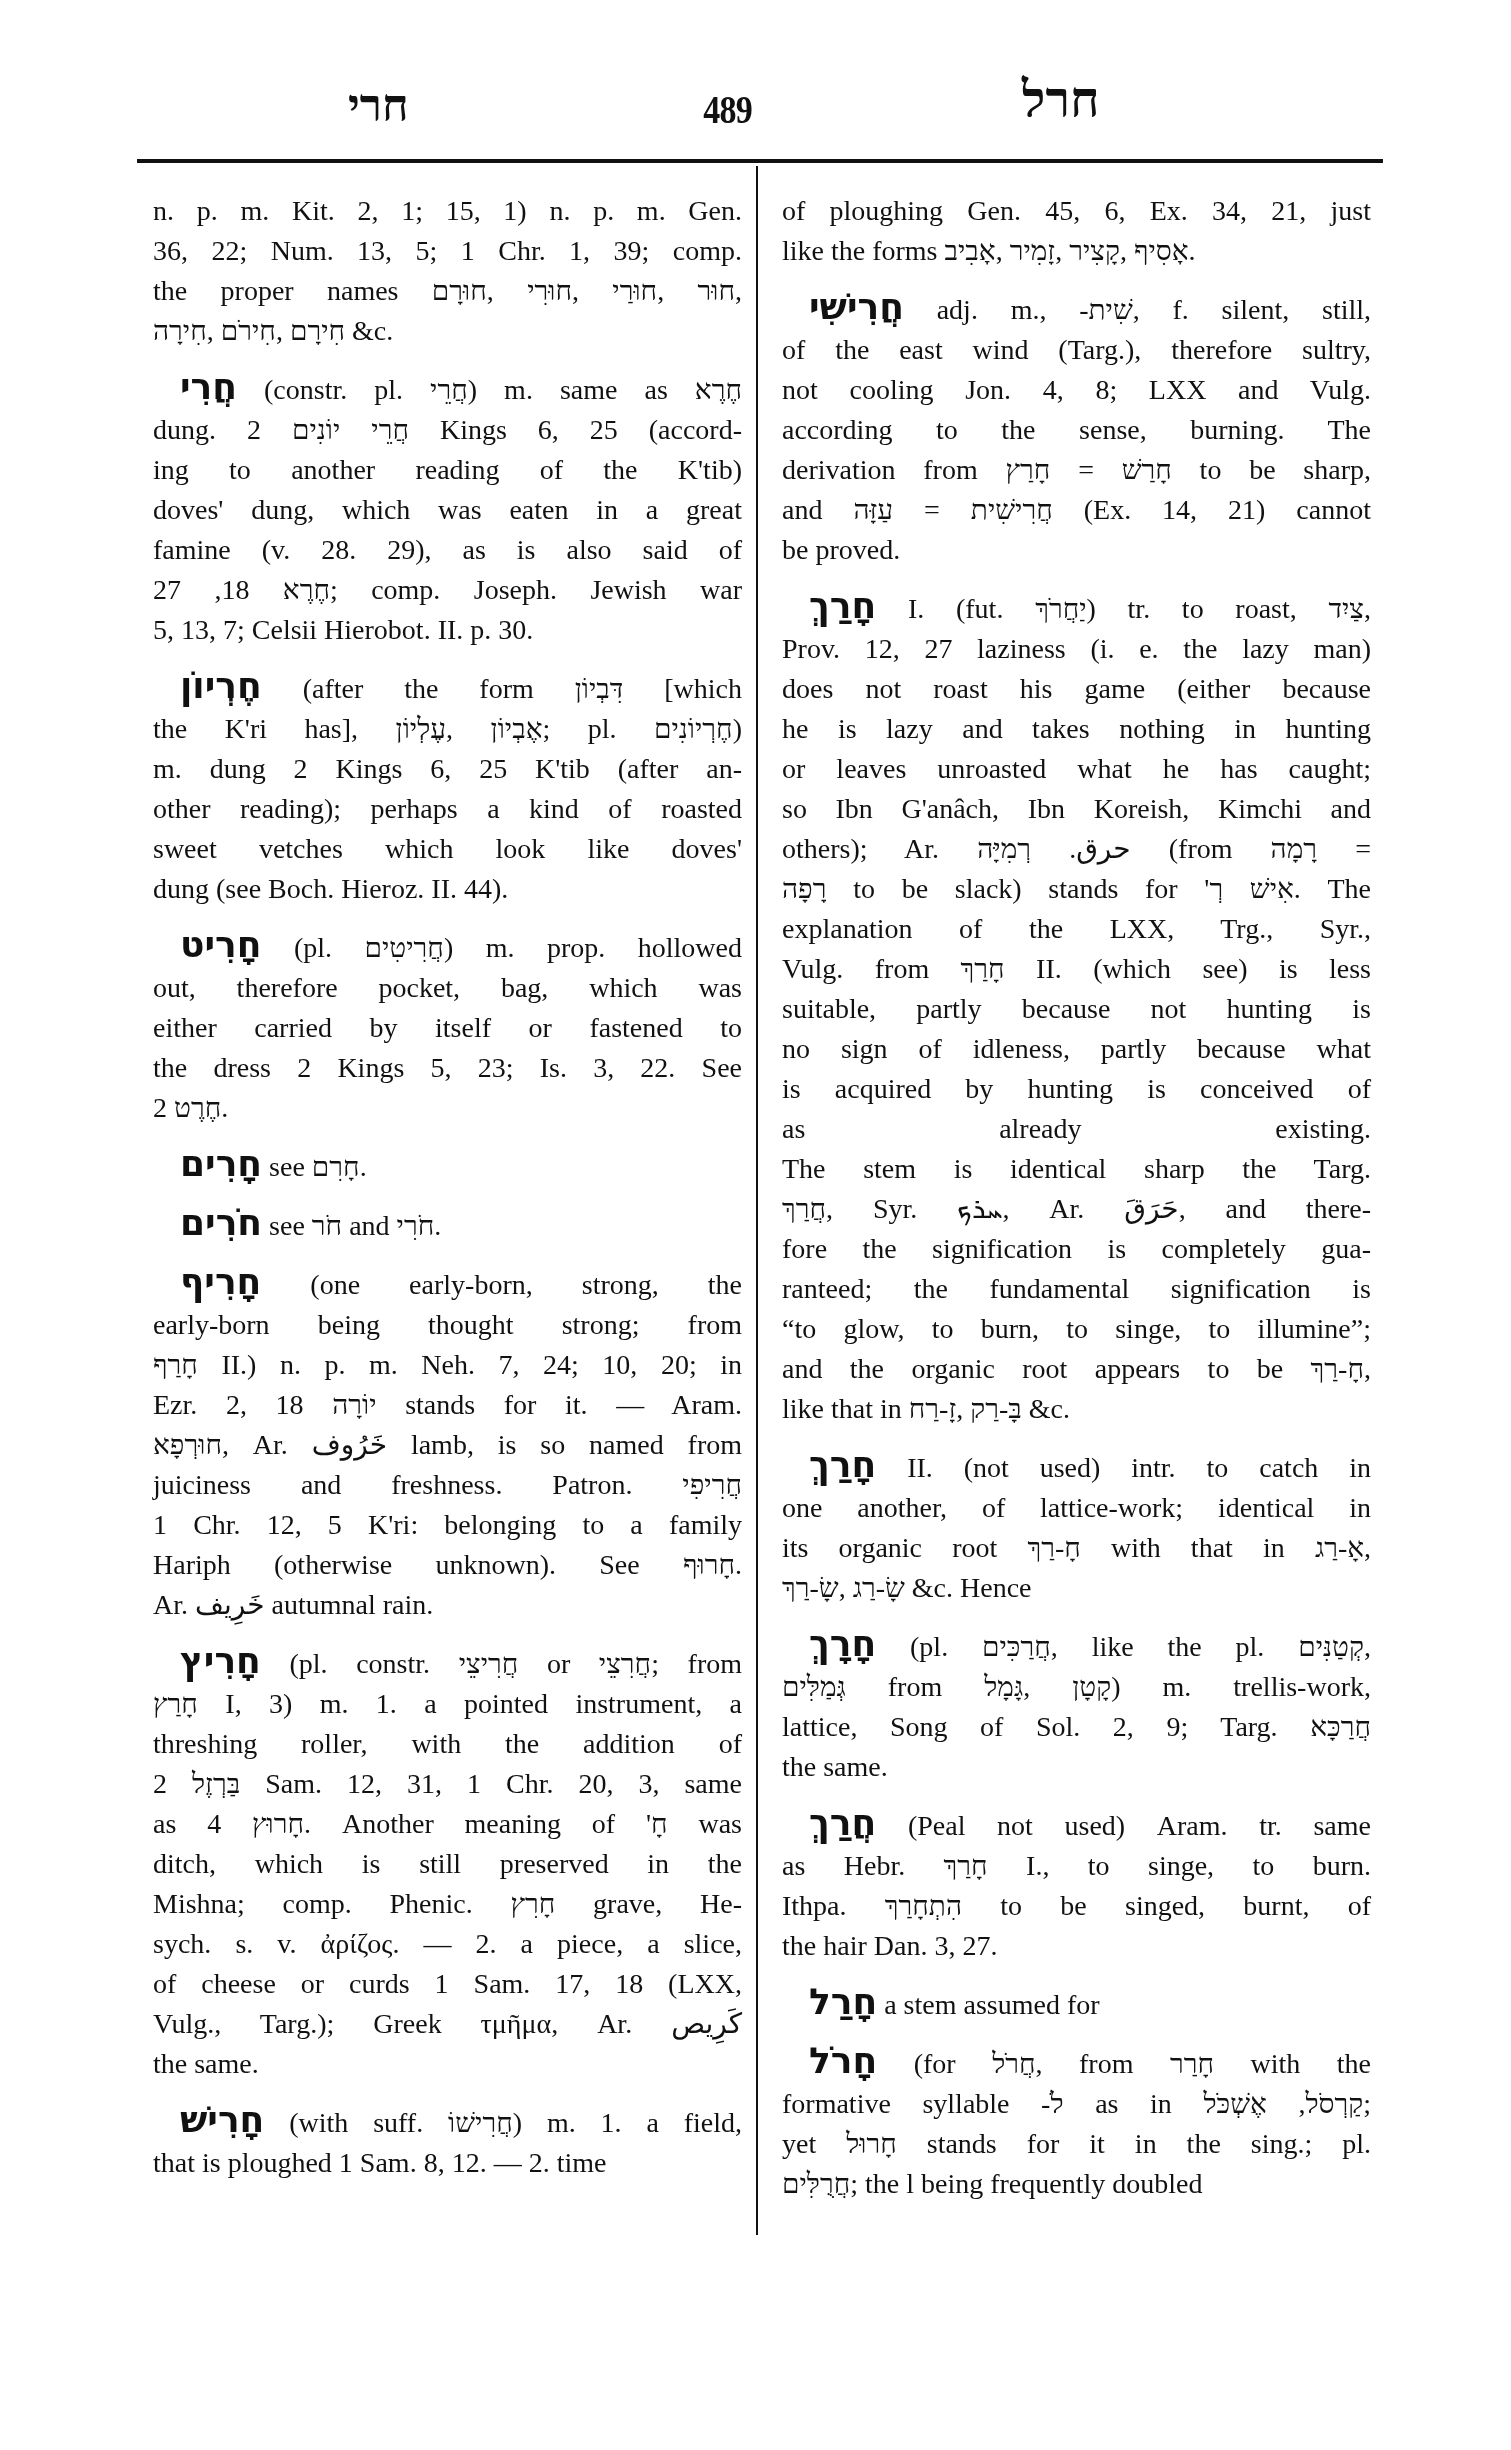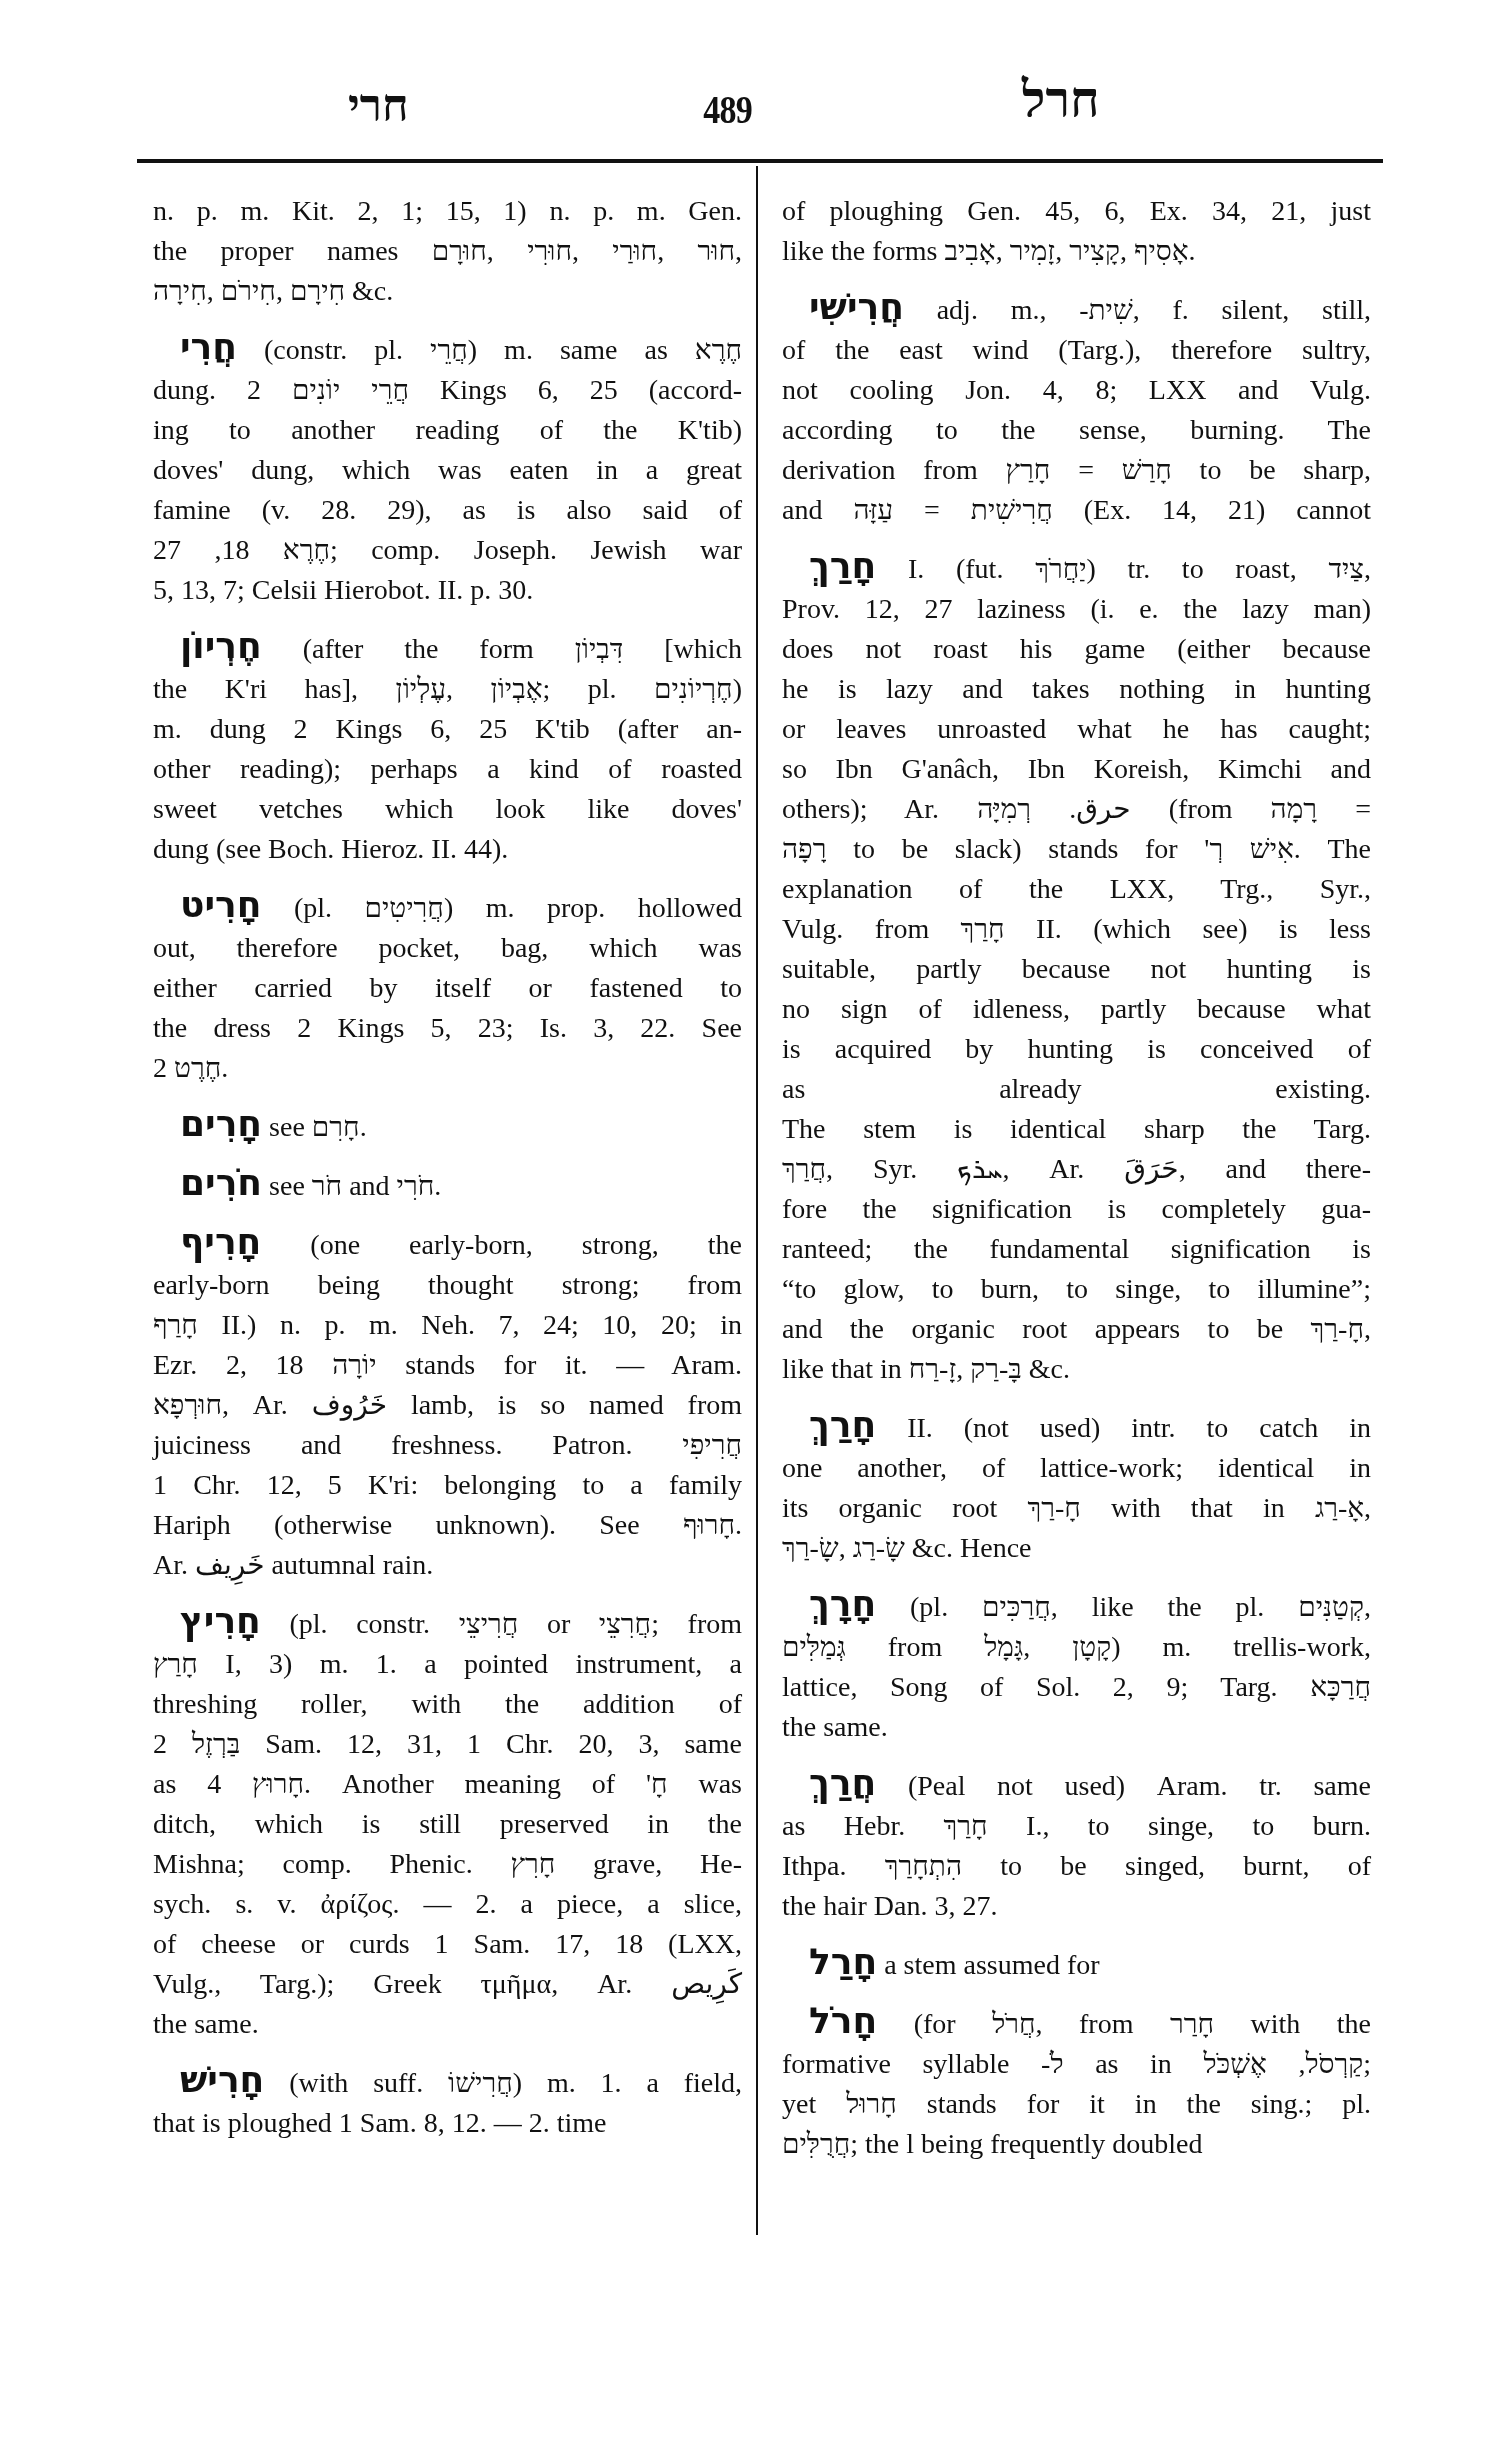--- a/index.html
+++ b/index.html
@@ -29,20 +29,21 @@
   <span class="hdr-left">חרי</span>
   <span class="hdr-num">489</span>
   <span class="hdr-right">חרל</span>
 </div>
 <div class="rule"></div>
 <div class="divider"></div>
 
 <div class="col col-left" id="col-left">
     <div class="p">
       <span class="line"><span>n. p. m. Kit. 2, 1; 15, 1) n. p. m. Gen.</span></span>
+      <span class="line"><span>36, 22; Num. 13, 5; 1 Chr. 1, 39; comp.</span></span>
       <span class="line"><span>the proper names חוּר ,חוּרַי ,חוּרִי ,חוּרָם,</span></span>
       <span class="line last"><span>חִירָם ,חִירֹם ,חִירָה &amp;c.</span></span>
     </div>
     <div class="p gap">
       <span class="line" style="padding-left: 27px;"><span class="he big">חֲרִי</span> <span>(constr. pl. חֲרֵי) m. same as חֶרֶא</span></span>
       <span class="line"><span>dung. חֲרֵי יוֹנִים 2 Kings 6, 25 (accord-</span></span>
       <span class="line"><span>ing to another reading of the K'tib)</span></span>
       <span class="line"><span>doves' dung, which was eaten in a great</span></span>
       <span class="line"><span>famine (v. 28. 29), as is also said of</span></span>
       <span class="line"><span>חֶרֶא 18, 27; comp. Joseph. Jewish war</span></span>
@@ -103,20 +104,21 @@
       <span class="line"><span>of ploughing Gen. 45, 6, Ex. 34, 21, just</span></span>
       <span class="line last"><span>like the forms אָסִיף ,קָצִיר ,זָמִיר ,אָבִיב.</span></span>
     </div>
     <div class="p gap">
       <span class="line" style="padding-left: 27px;"><span class="he big">חֲרִישִׁי</span> <span>adj. m., -שִׁית, f. silent, still,</span></span>
       <span class="line"><span>of the east wind (Targ.), therefore sultry,</span></span>
       <span class="line"><span>not cooling Jon. 4, 8; LXX and Vulg.</span></span>
       <span class="line"><span>according to the sense, burning. The</span></span>
       <span class="line"><span>derivation from חָרַשׁ = חָרַץ to be sharp,</span></span>
       <span class="line"><span>and חֲרִישִׁית = עַזָּה (Ex. 14, 21) cannot</span></span>
+      <span class="line last"><span>be proved.</span></span>
     </div>
     <div class="p gap">
       <span class="line" style="padding-left: 27px;"><span class="he big">חָרַךְ</span> <span>I. (fut. יַחֲרֹךְ) tr. to roast, צַיִד,</span></span>
       <span class="line"><span>Prov. 12, 27 laziness (i. e. the lazy man)</span></span>
       <span class="line"><span>does not roast his game (either because</span></span>
       <span class="line"><span>he is lazy and takes nothing in hunting</span></span>
       <span class="line"><span>or leaves unroasted what he has caught;</span></span>
       <span class="line"><span>so Ibn G'anâch, Ibn Koreish, Kimchi and</span></span>
       <span class="line"><span>others); Ar. حرق. רְמִיָּה (from רָמָה =</span></span>
       <span class="line"><span>רָפָה to be slack) stands for 'אִישׁ רְ. The</span></span>

